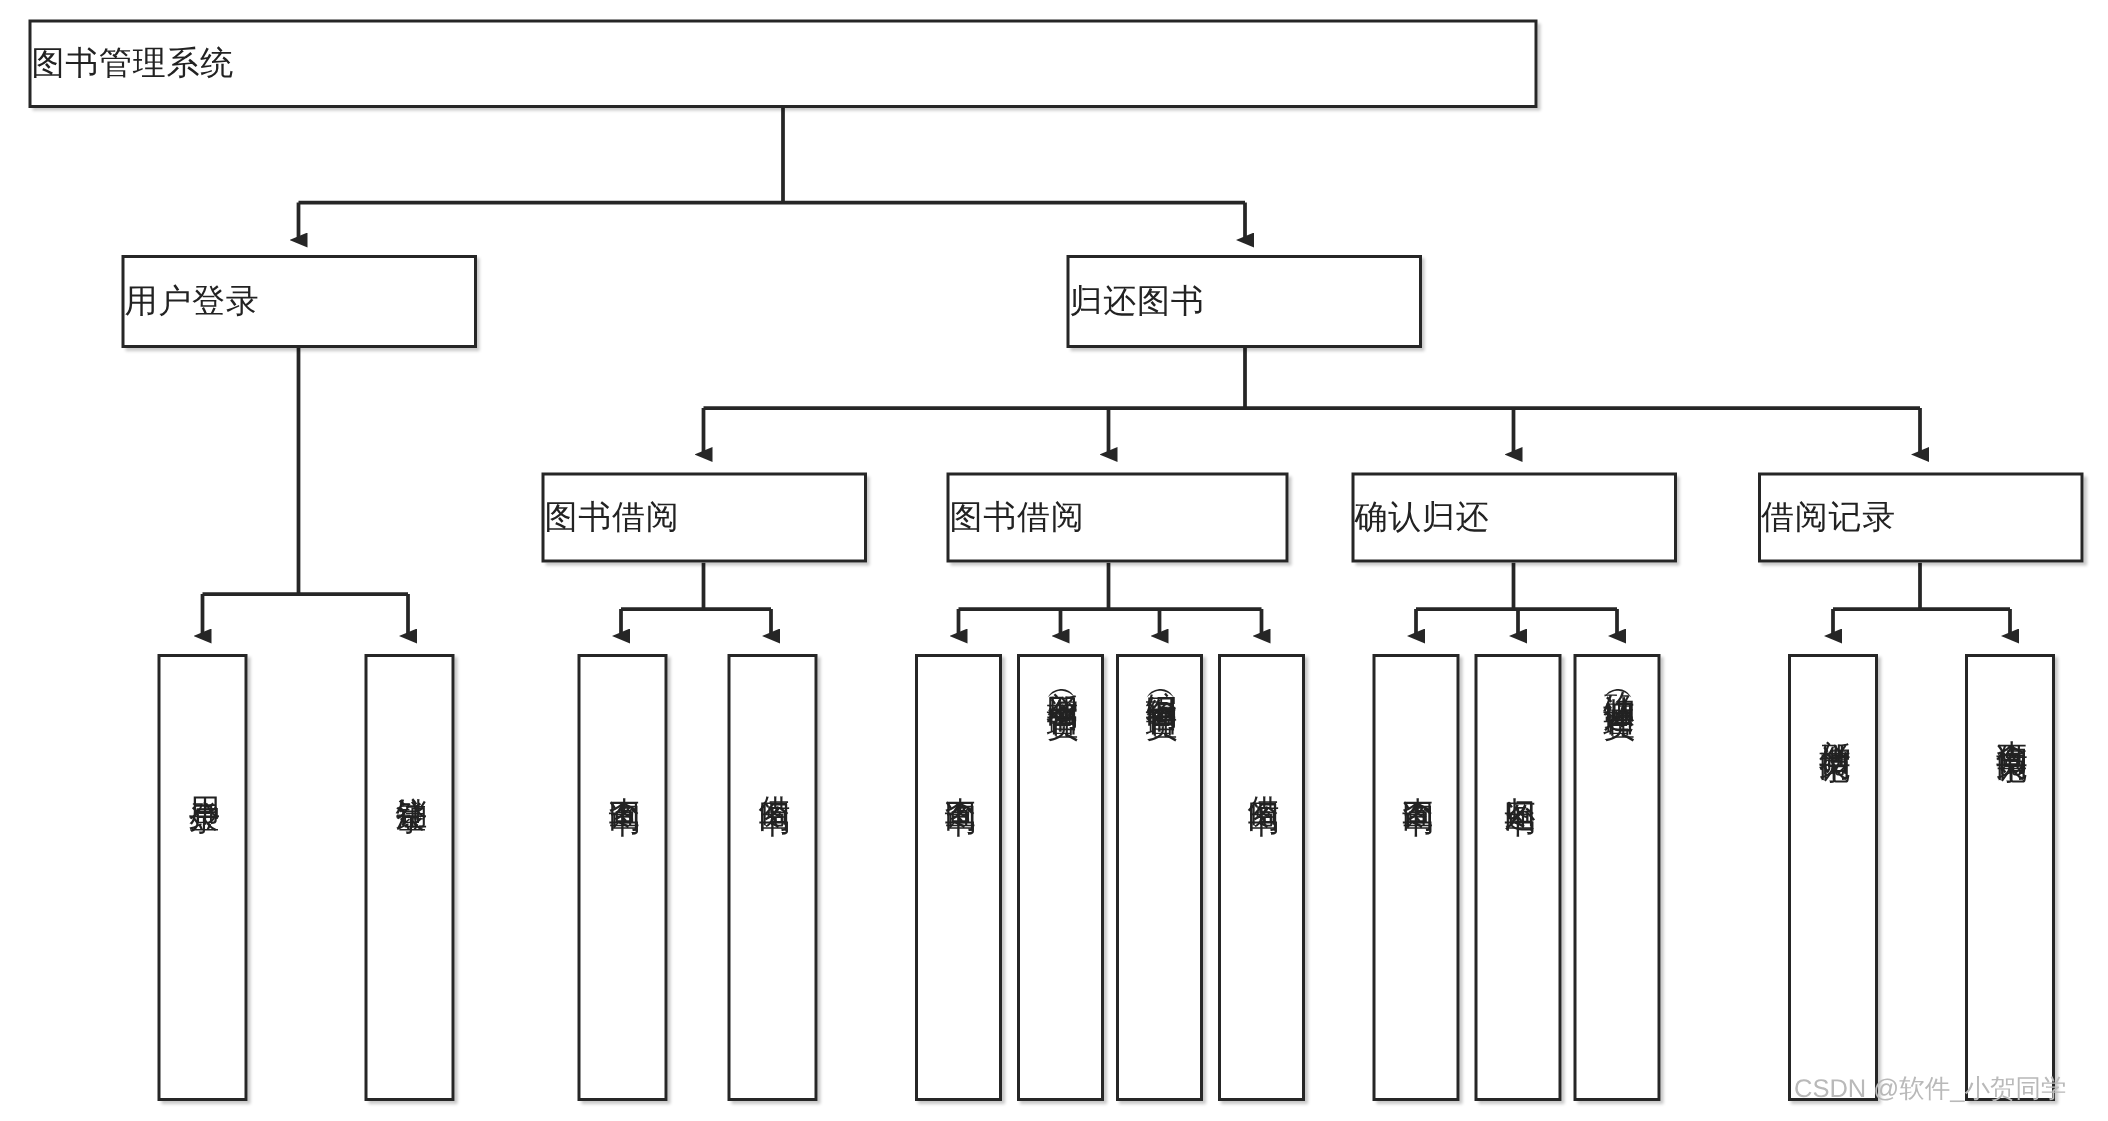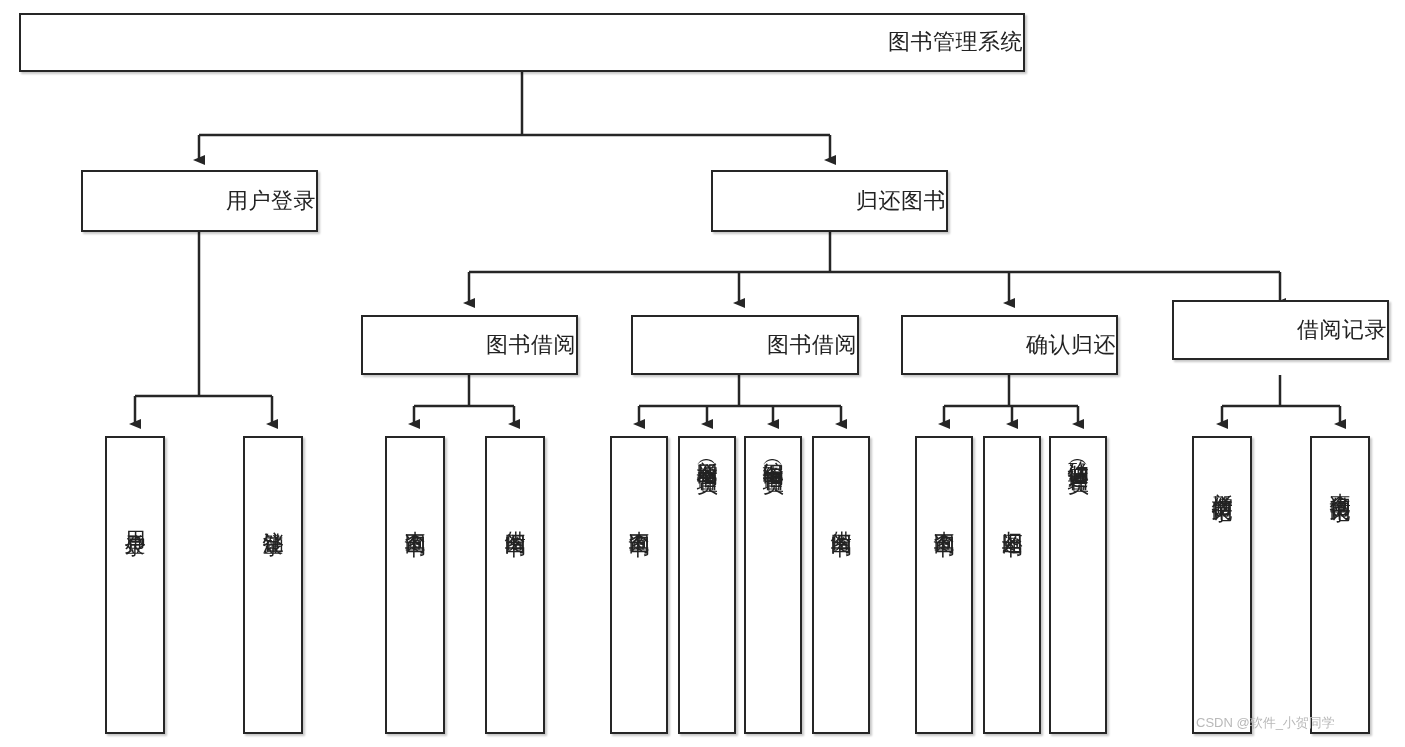--- a/index.html
+++ b/index.html
@@ -26,21 +26,21 @@
     pointer-events: none;
   }
   .node {
     position: absolute;
     box-sizing: border-box;
     border: 2px solid #262626;
     background: #ffffff;
     box-shadow: 2px 2px 2px rgba(0,0,0,0.22);
     display: flex;
     align-items: center;
-    justify-content: flex-end;
+    justify-content: flex-start;
     color: #1a1a1a;
     z-index: 2;
   }
   .node .lbl {
     display: block;
     text-align: center;
     line-height: 1.12;
     color: #222222;
   }
   .node.horizontal .lbl {
@@ -60,21 +60,21 @@
     text-orientation: upright;
     font-size: 21px;
     line-height: 1.08;
     letter-spacing: 2px;
     white-space: nowrap;
   }
   .watermark {
     position: absolute;
     left: 1196px;
     top: 714px;
-    font-size: 13px;
+    font-size: 17px;
     color: #b9b9b9;
     z-index: 5;
     white-space: nowrap;
     font-family: "Liberation Sans", "DejaVu Sans", sans-serif;
   }
 </style>
 </head>
 <body>
 
 <div id="canvas">
@@ -146,21 +146,21 @@
   </div>
 
   <div class="node horizontal" style="left:631px; top:315px; width:228px; height:60px;">
     <span class="lbl">图书借阅</span>
   </div>
 
   <div class="node horizontal" style="left:901px; top:315px; width:217px; height:60px;">
     <span class="lbl">确认归还</span>
   </div>
 
-  <div class="node horizontal" style="left:1172px; top:300px; width:217px; height:60px;">
+  <div class="node horizontal" style="left:1172px; top:315px; width:217px; height:60px;">
     <span class="lbl">借阅记录</span>
   </div>
 
   <div class="node vertical" style="left:105px; top:436px; width:60px; height:298px; padding-top:76px;">
     <span class="lbl">用户登录</span>
   </div>
 
   <div class="node vertical" style="left:243px; top:436px; width:60px; height:298px; padding-top:76px;">
     <span class="lbl">注销登录</span>
   </div>

